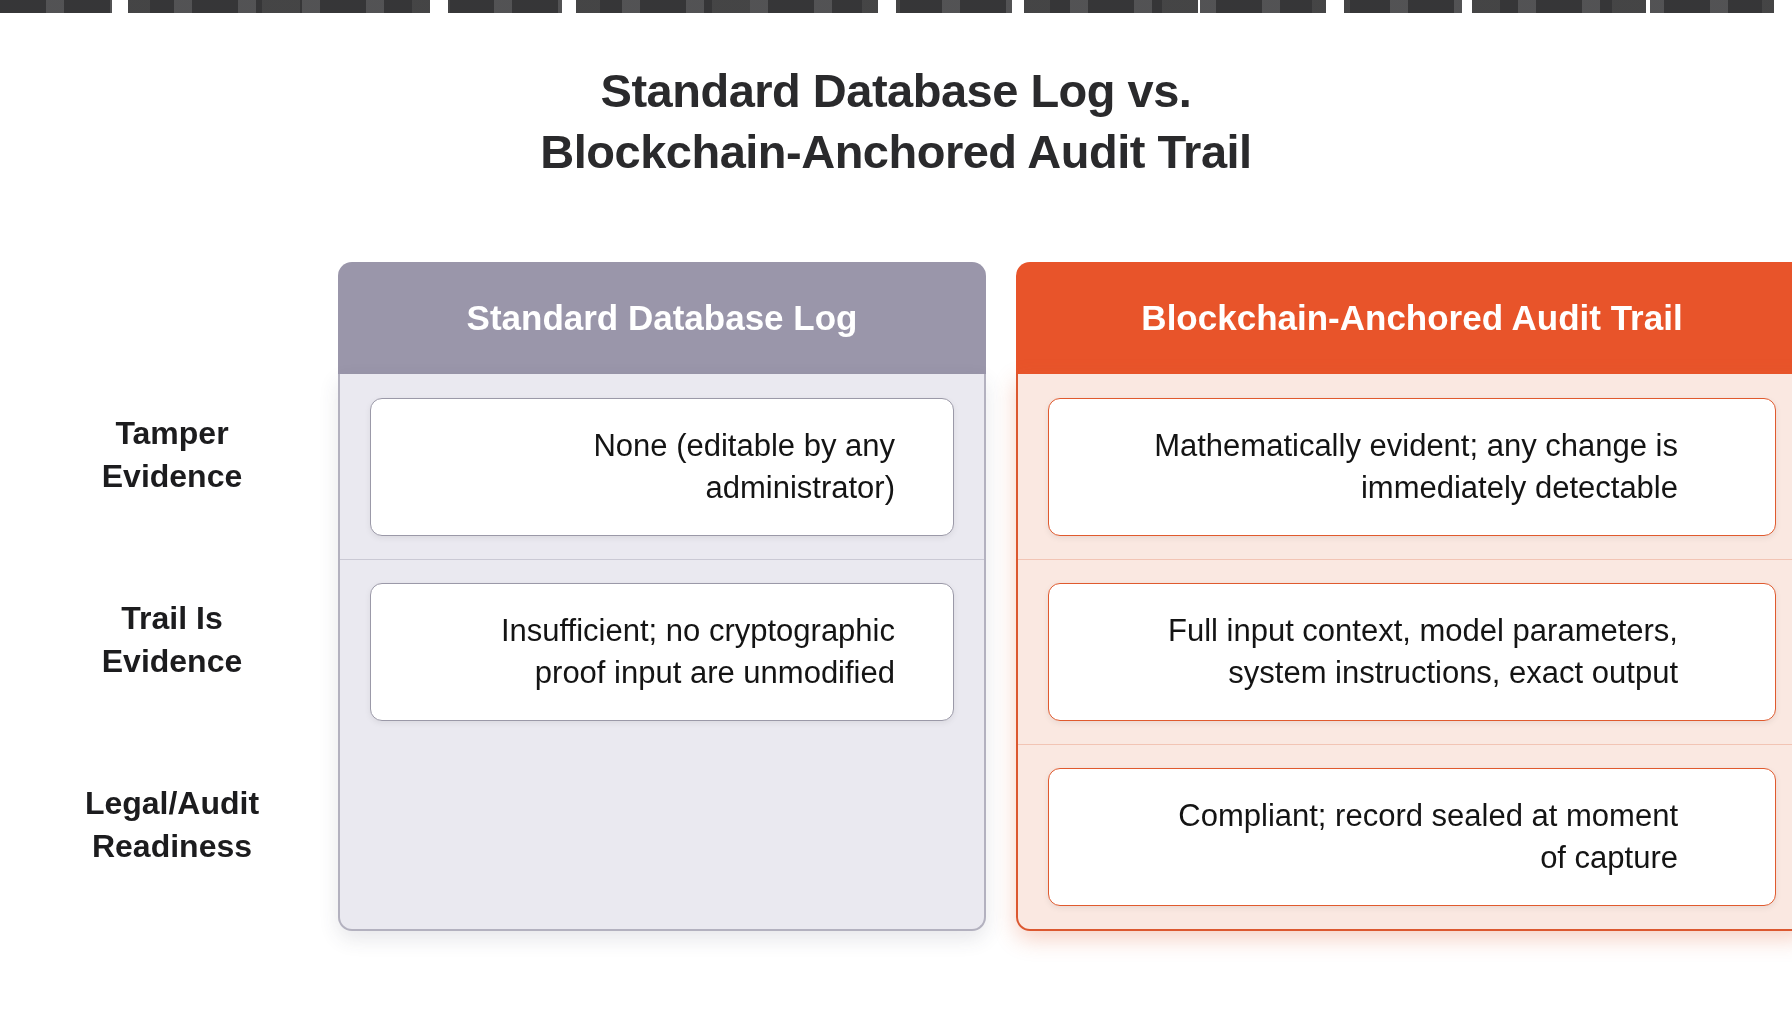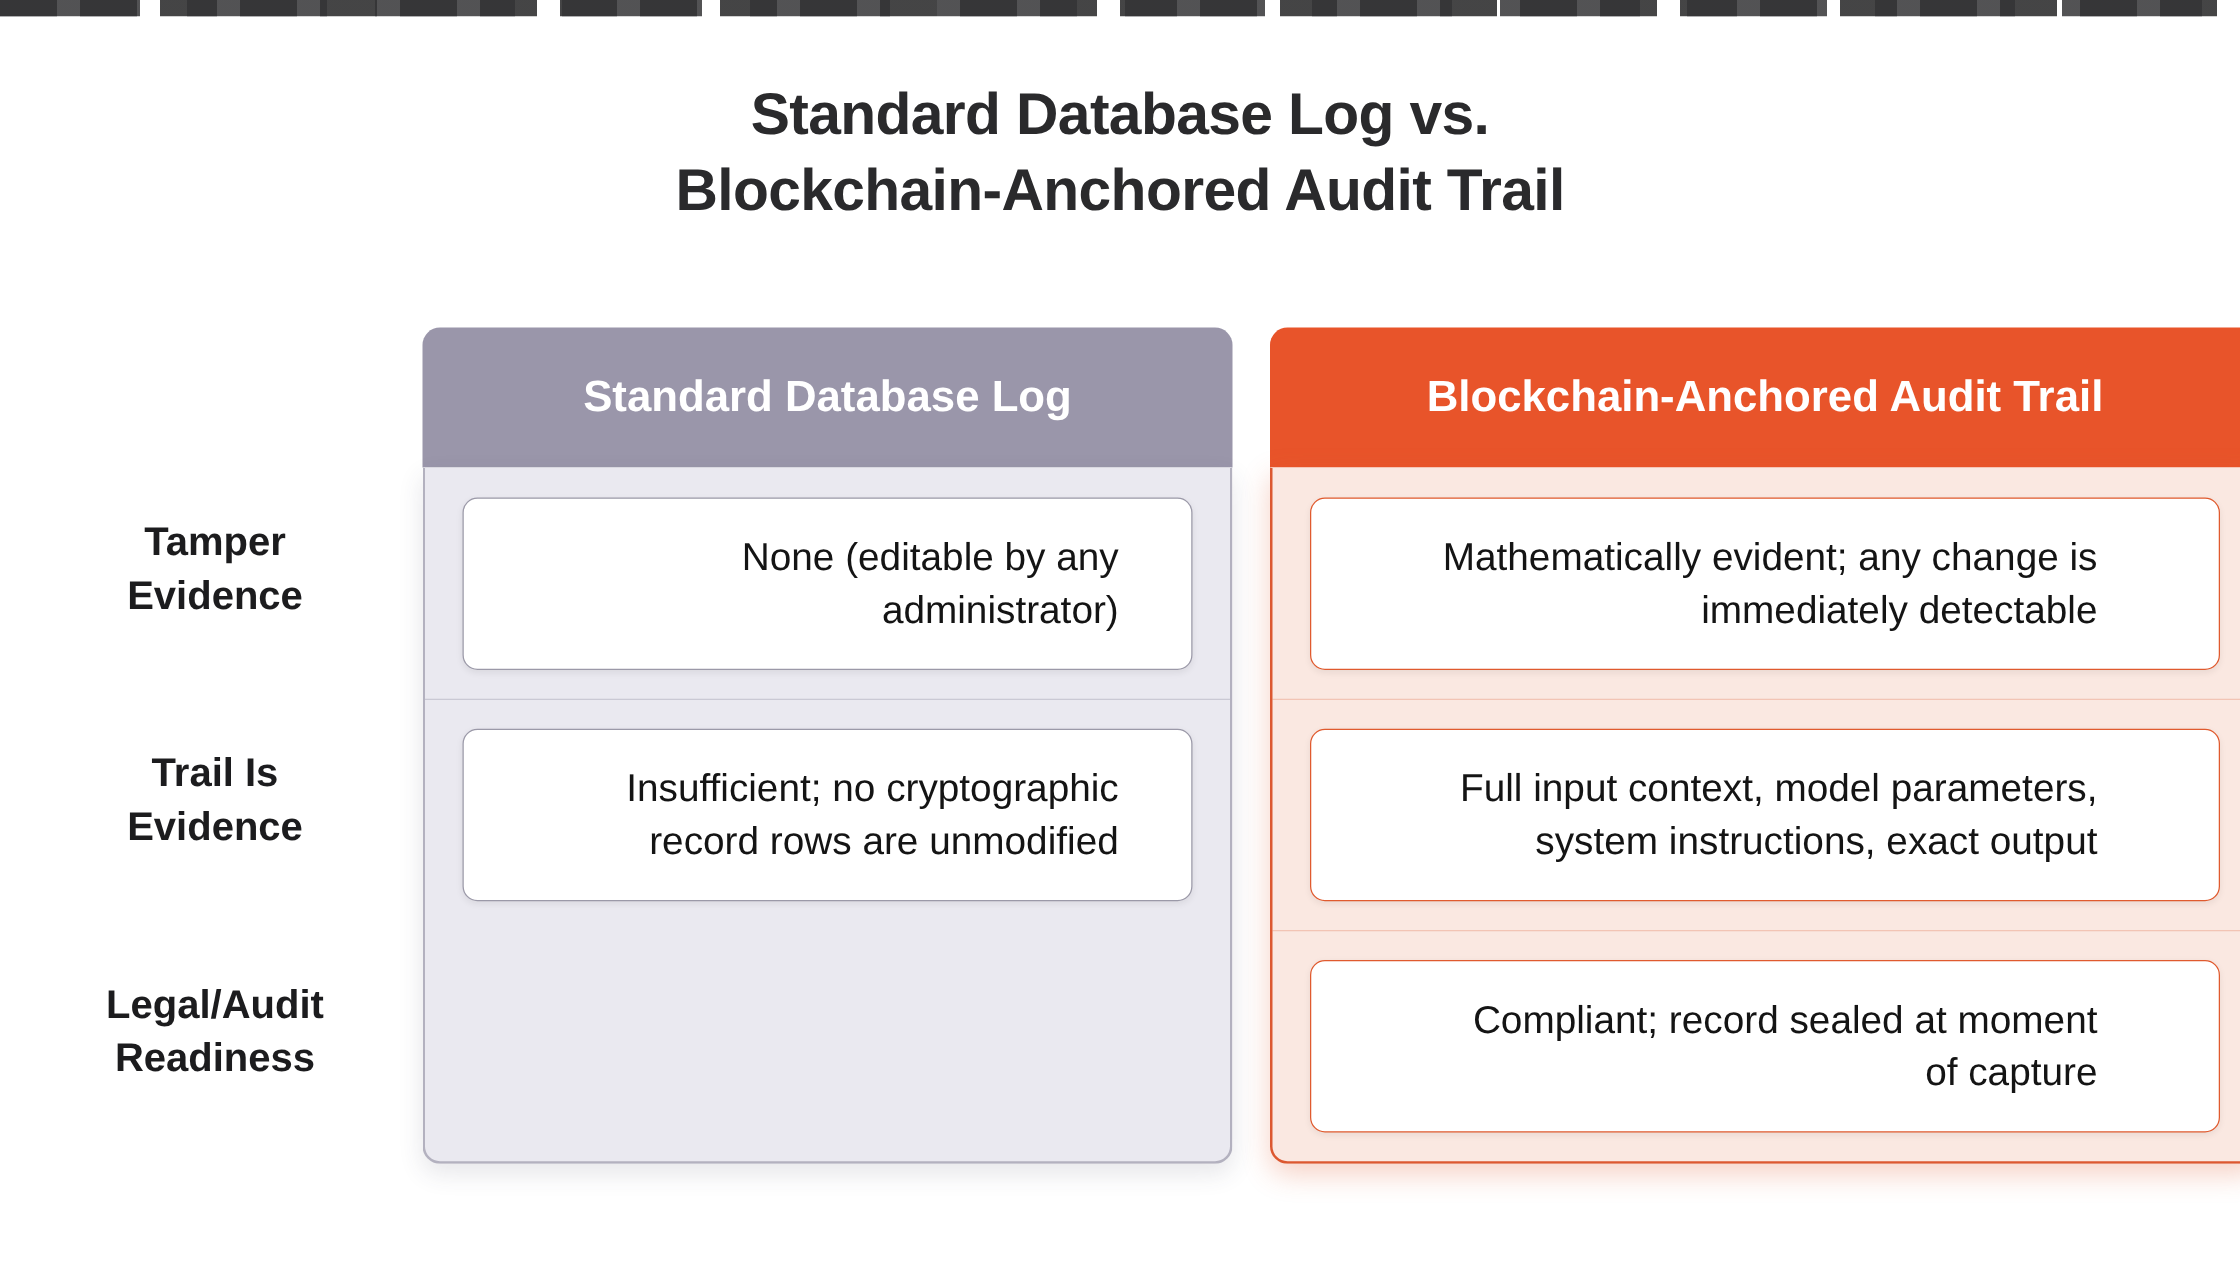--- a/index.html
+++ b/index.html
@@ -132,21 +132,21 @@
     </div>
   </div>
 
   <div class="col col-standard">
     <div class="col-header">Standard Database Log</div>
     <div class="col-body">
       <div class="body-row">
         <div class="cell">None (editable by any administrator)</div>
       </div>
       <div class="body-row">
-        <div class="cell">Insufficient; no cryptographic record rows are unmodified</div>
+        <div class="cell">Insufficient; no cryptographic proof input are unmodified</div>
       </div>
     </div>
   </div>
 
   <div class="col col-blockchain">
     <div class="col-header">Blockchain-Anchored Audit Trail</div>
     <div class="col-body">
       <div class="body-row">
         <div class="cell">Mathematically evident; any change is immediately detectable</div>
       </div>

